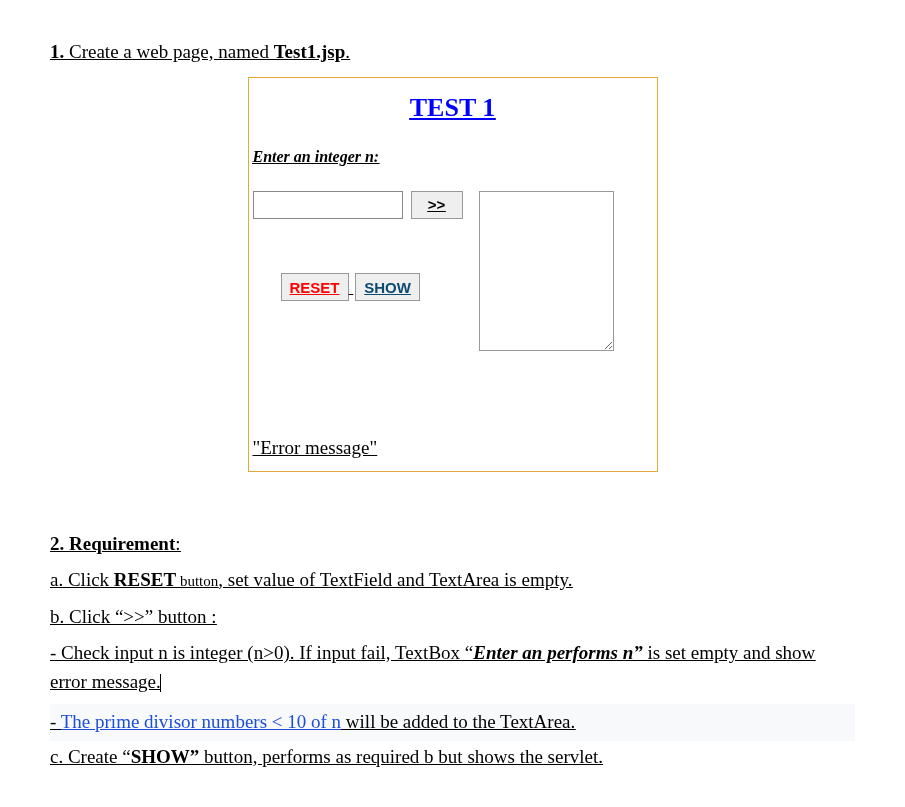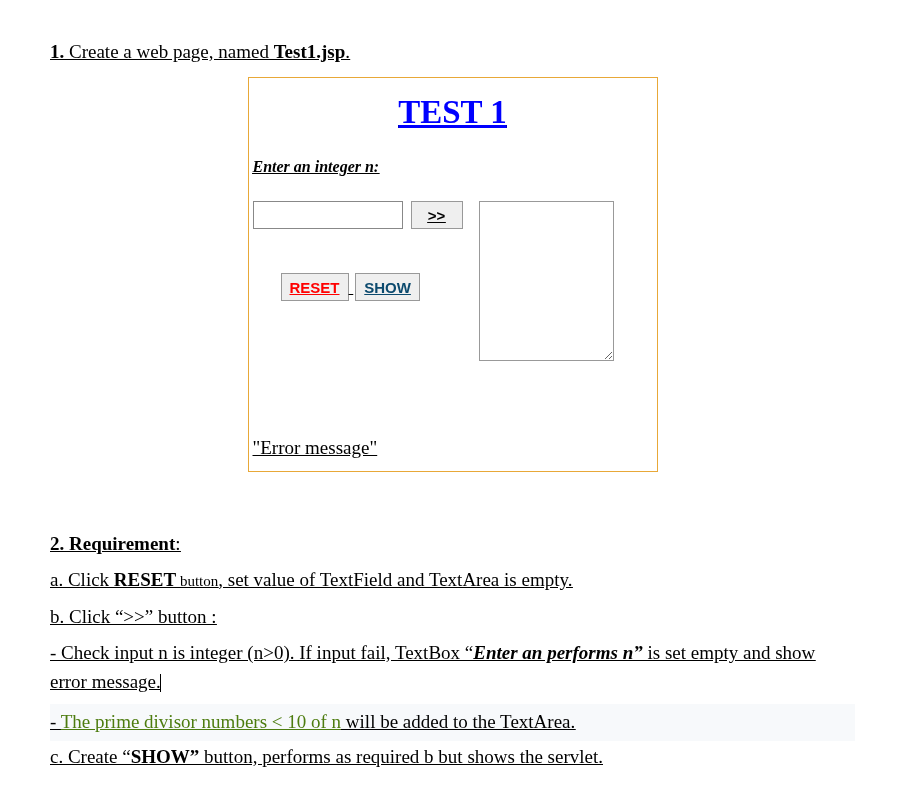--- a/index.html
+++ b/index.html
@@ -22,21 +22,21 @@
     .mockup {
       border: 1.5px solid #e8a838;
       padding: 0;
       position: relative;
       height: 395px;
     }
     .mockup-title {
       text-align: center;
       color: #0000ff;
       font-weight: bold;
-      font-size: 33px;
+      font-size: 26px;
       font-family: 'Times New Roman', Times, serif;
       margin-top: 10px;
       margin-bottom: 18px;
     }
     .mockup-label {
       font-style: italic;
       font-weight: bold;
       font-size: 16px;
       padding-left: 4px;
       margin-bottom: 22px;
@@ -94,21 +94,21 @@
     }
     .reset-btn { color: #ff0000; }
     .show-btn { color: #0c4a6e; margin-left: 2px; }
     .error-msg {
       position: absolute;
       bottom: 8px;
       left: 4px;
       font-size: 19px;
       font-family: 'Times New Roman', Times, serif;
     }
-    .red { color: #4d7c0f; }
+    .red { color: #1d4ed8; }
     .italic-bold { font-style: italic; font-weight: bold; }
     .cursor {
       display: inline-block;
       width: 1px;
       height: 18px;
       background: #000;
       vertical-align: text-bottom;
       margin-left: -1px;
     }
     .highlighted {

